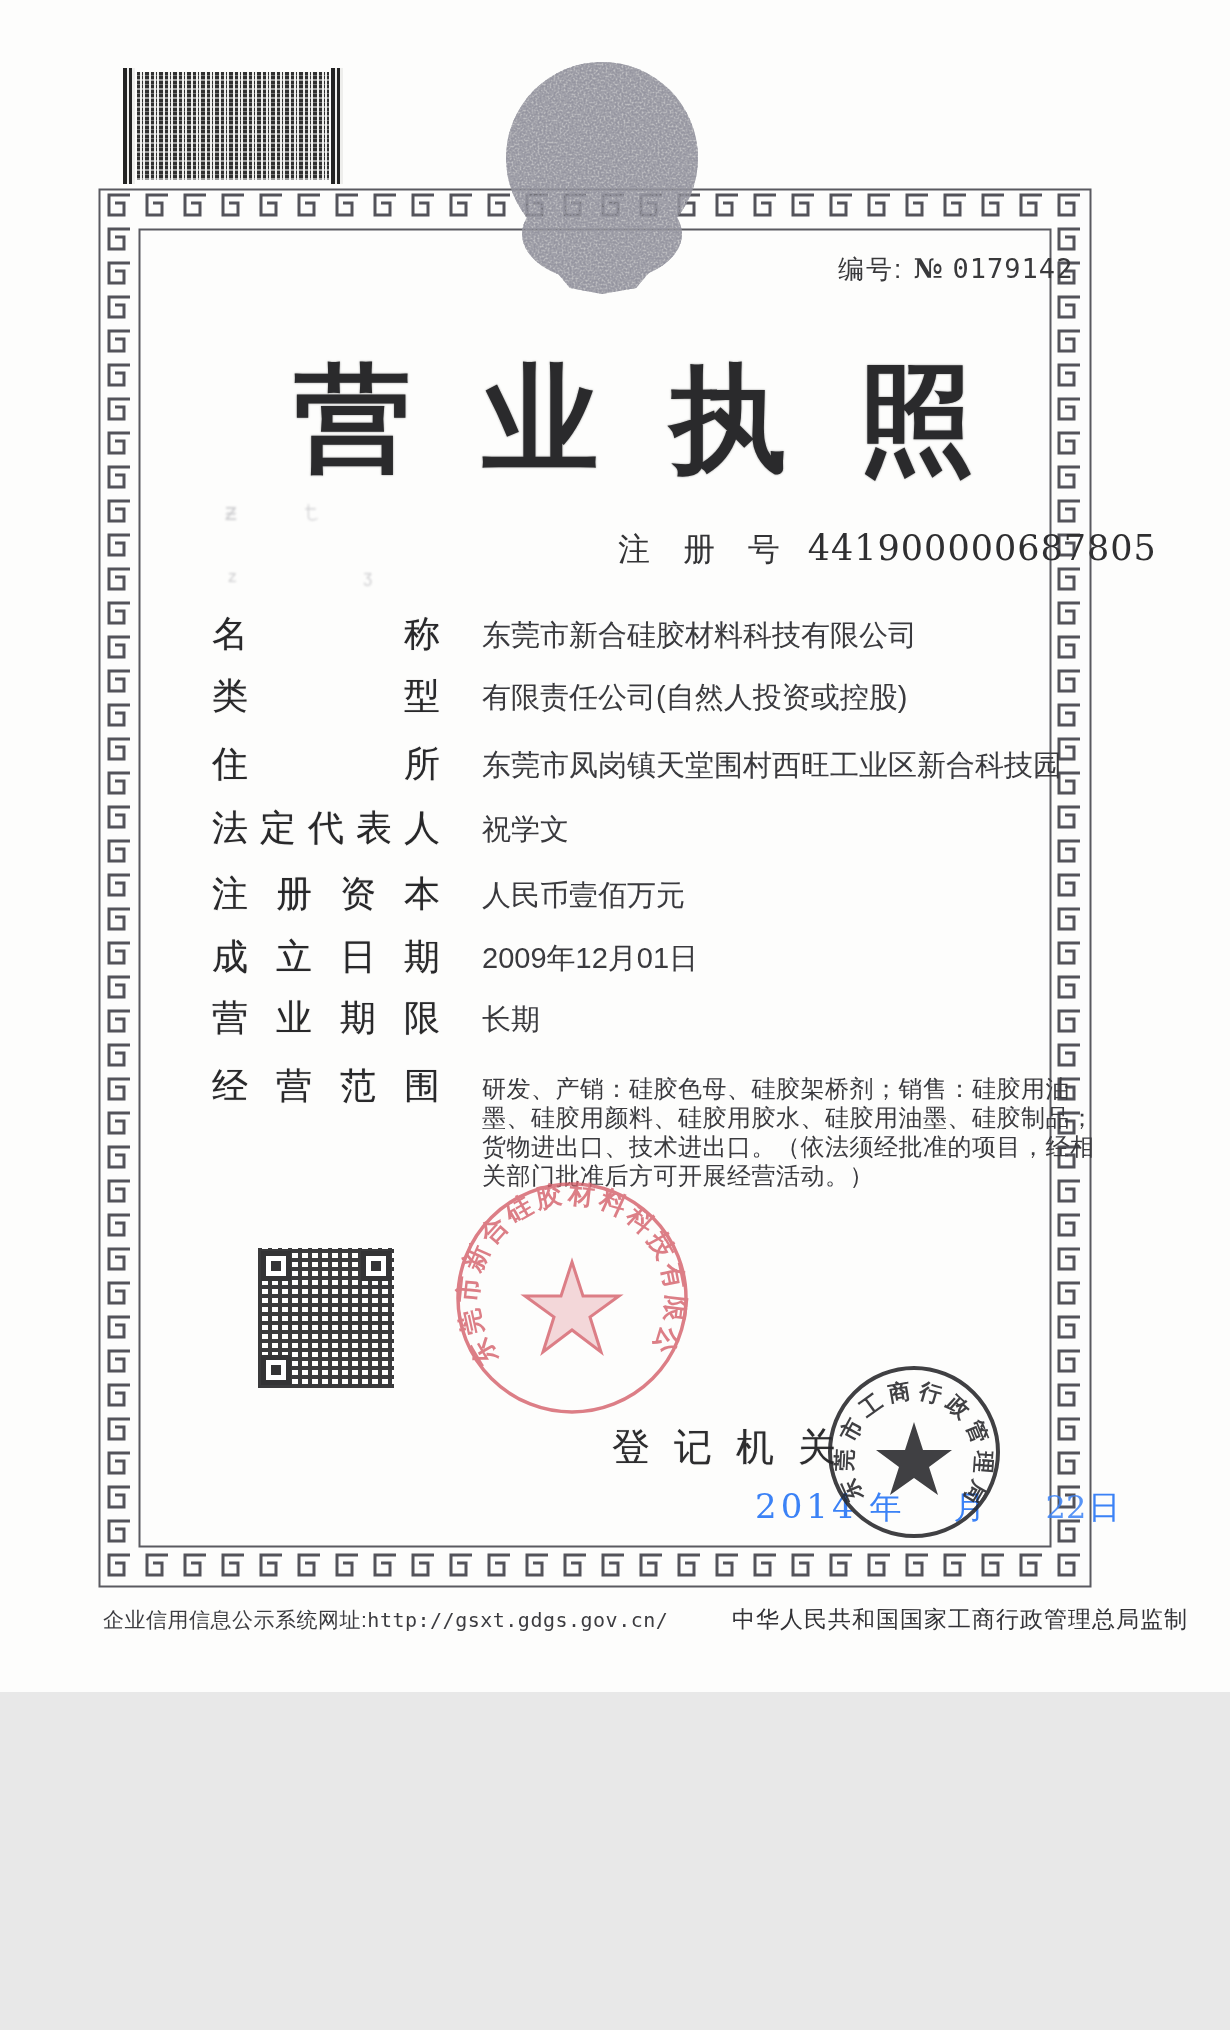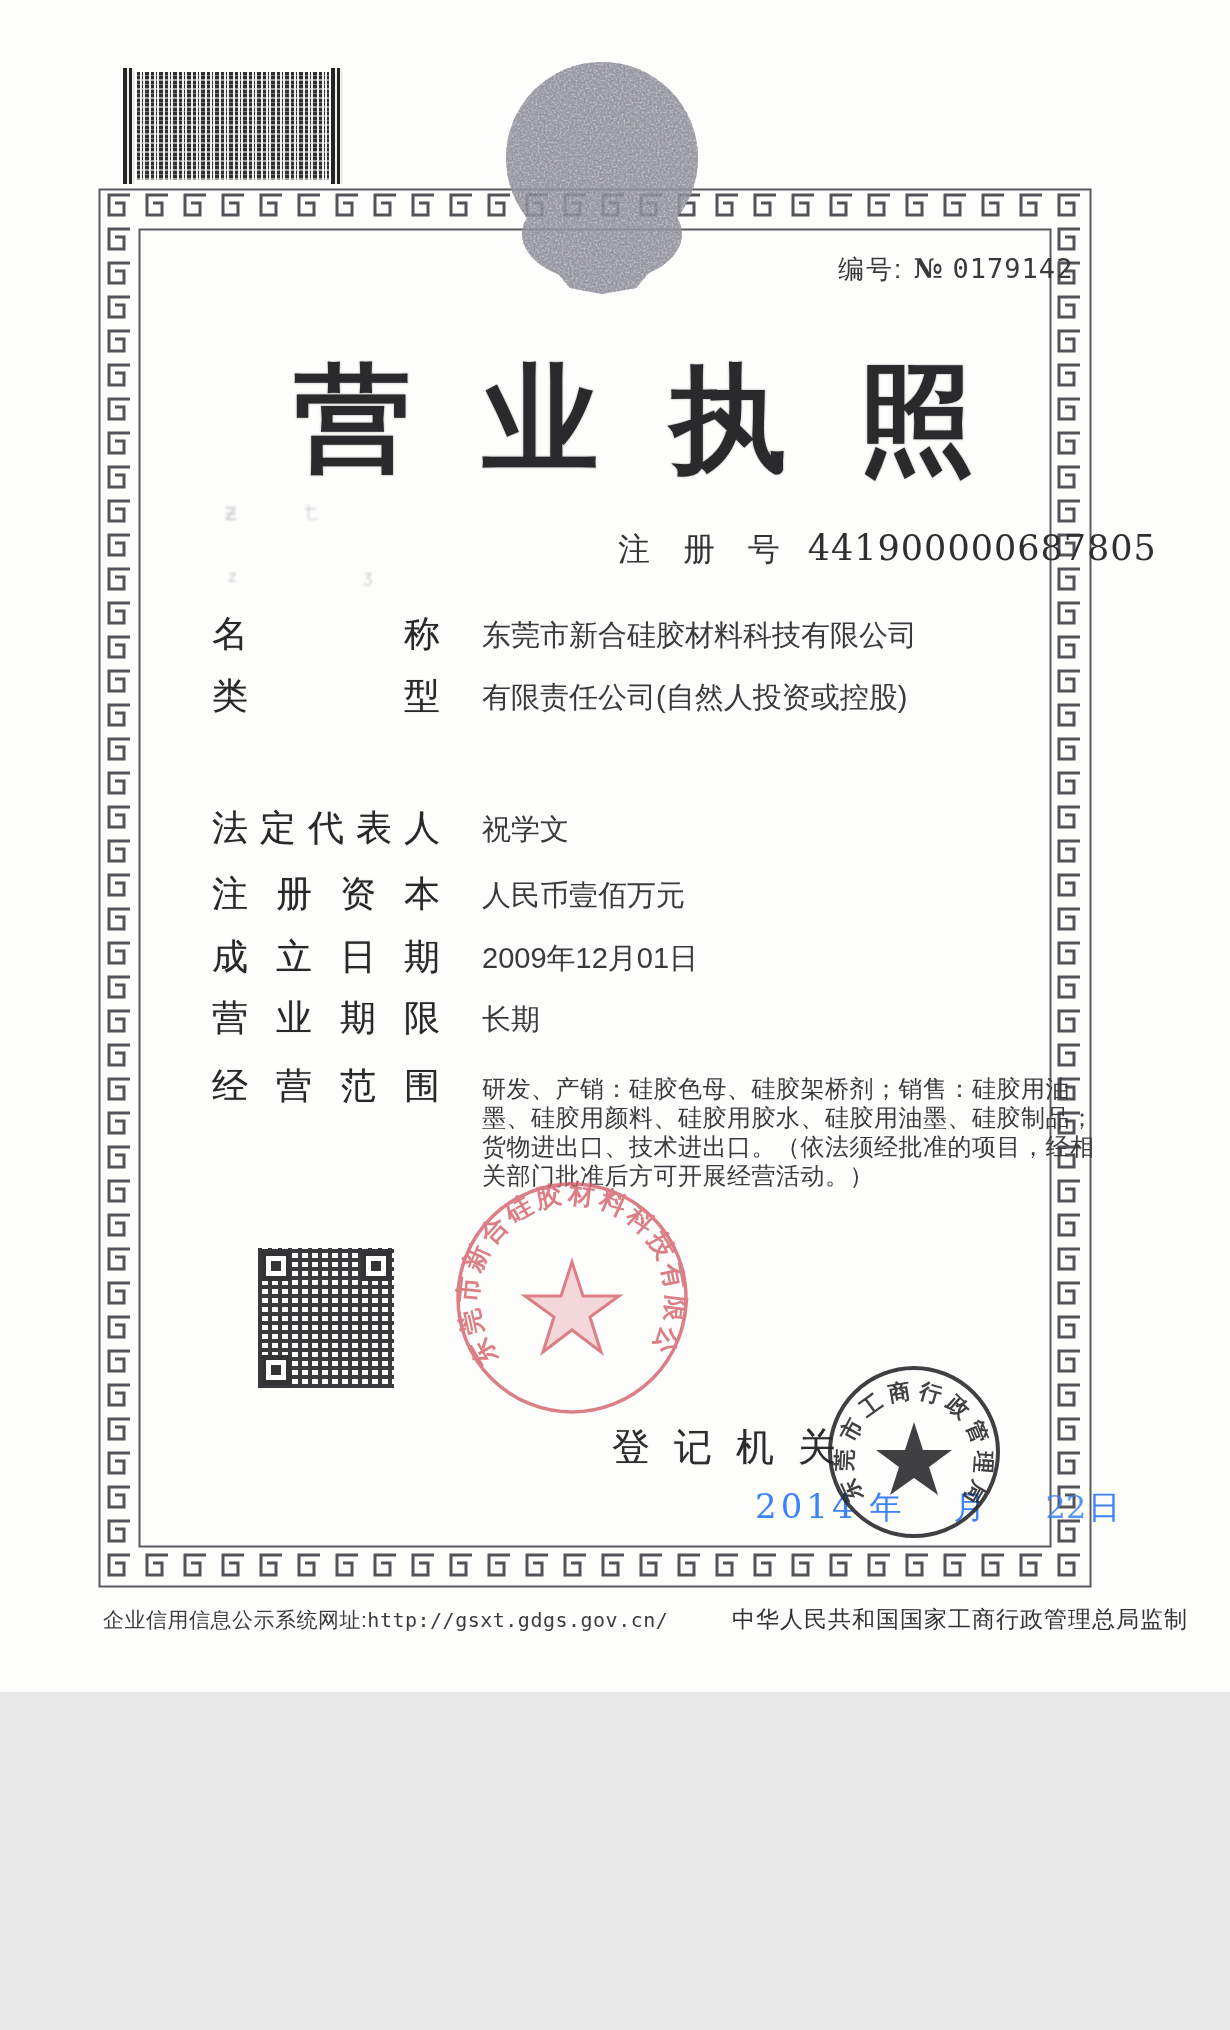--- a/index.html
+++ b/index.html
@@ -153,20 +153,24 @@
   </div>
 
   <div class="frow" style="top:616px;justify-content:space-between;">
     <div class="flabel">名称</div>
     <div class="fvalue">东莞市新合硅胶材料科技有限公司</div>
   </div>
   <div class="frow" style="top:678px;">
     <div class="flabel">类型</div>
     <div class="fvalue">有限责任公司(自然人投资或控股)</div>
   </div>
+  <div class="frow" style="top:746px;">
+    <div class="flabel">住所</div>
+    <div class="fvalue">东莞市凤岗镇天堂围村西旺工业区新合科技园</div>
+  </div>
   <div class="frow" style="top:810px;">
     <div class="flabel">法定代表人</div>
     <div class="fvalue">祝学文</div>
   </div>
   <div class="frow" style="top:876px;">
     <div class="flabel">注册资本</div>
     <div class="fvalue">人民币壹佰万元</div>
   </div>
   <div class="frow" style="top:939px;">
     <div class="flabel">成立日期</div>

